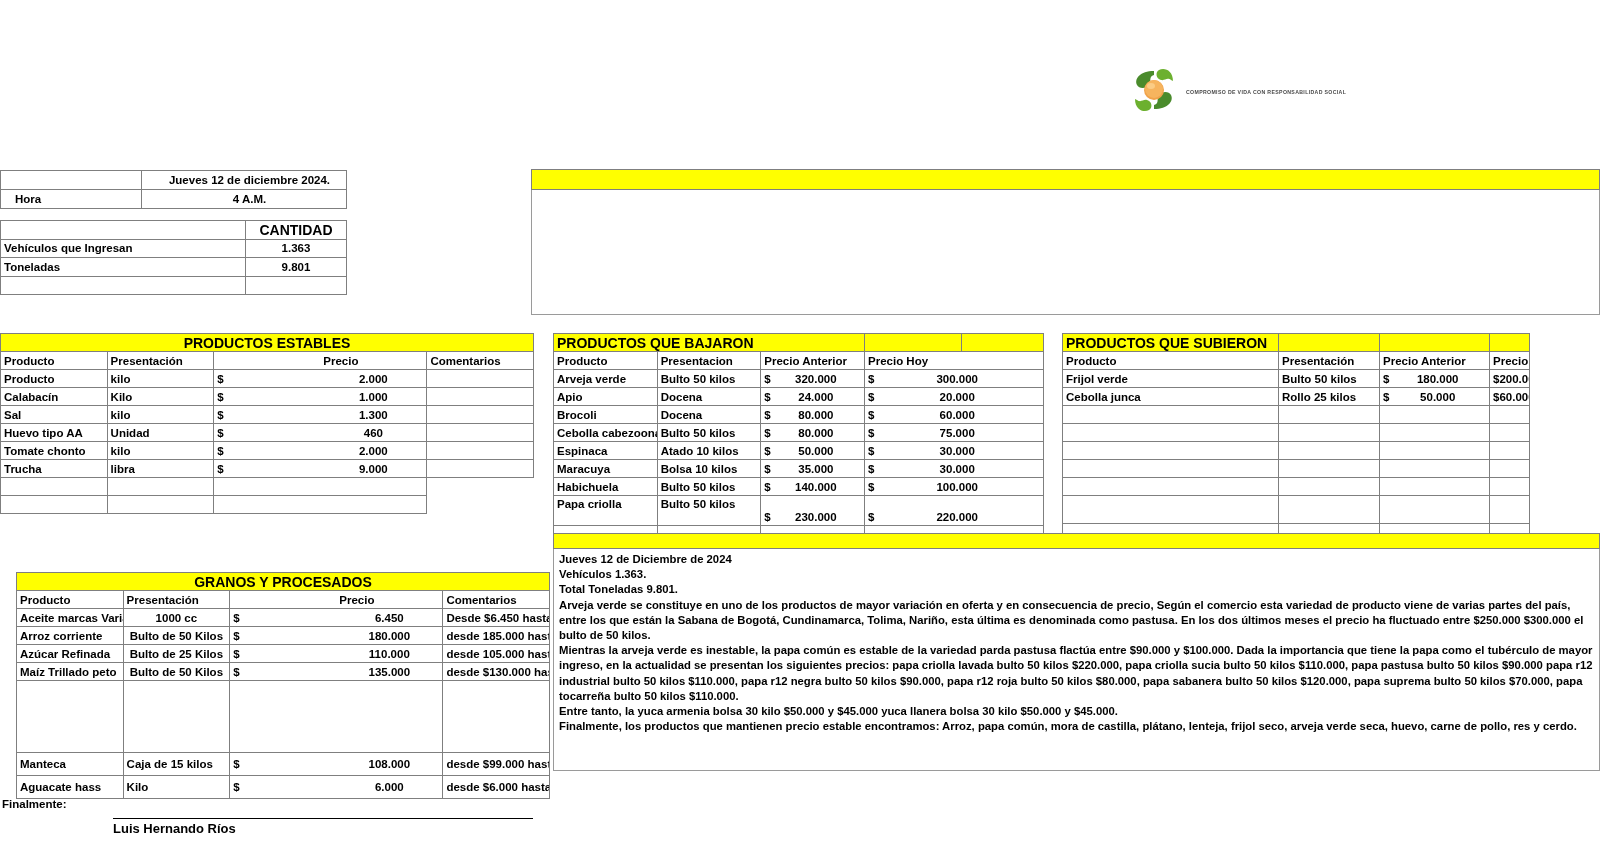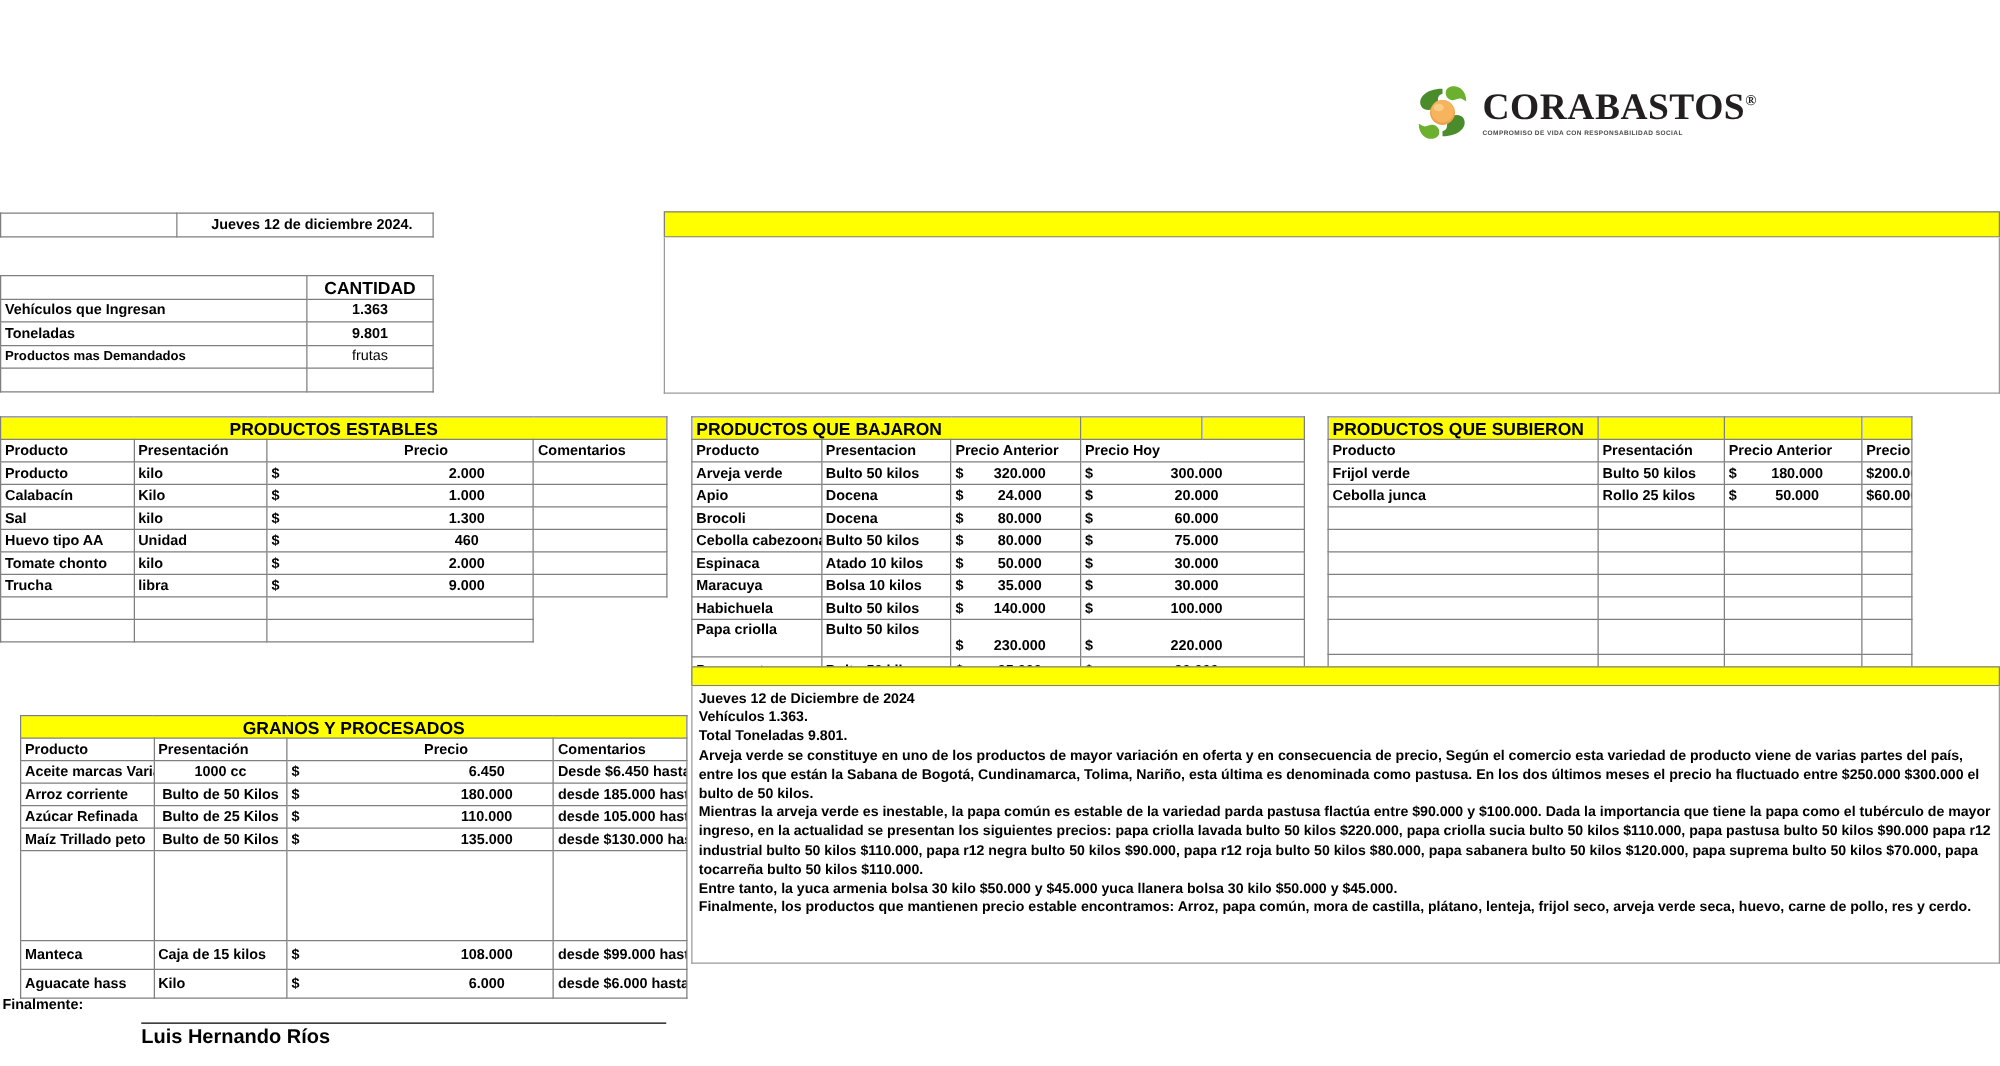--- a/index.html
+++ b/index.html
@@ -94,72 +94,71 @@
   }
   #note-box p {
     margin: 0; font-size: 11.3px; font-weight: bold;
     line-height: 15.2px; color: #000; text-align: left;
   }
 
   
   #responsable-label { left: 2px; top: 798px; font-size: 11.5px; font-weight: bold; }
   #sig-line { left: 113px; top: 818px; width: 420px; height: 0;
     border-top: 1.6px solid #000; }
-  #sig-name { left: 113px; top: 821px; font-size: 16px; font-weight: bold; }
+  #sig-name { left: 113px; top: 821px; font-size: 13px; font-weight: bold; }
 </style>
 </head>
 <body>
 
 <div class="abs" id="logo-block">
   <div id="logo-mark">
     <svg width="52" height="52" viewBox="0 0 52 52" aria-hidden="true">
       <path d="M26 7 C12 7 6 15 9 21 C11 25 18 25 21 21 C24 17 20 13 26 11 Z" fill="#4a8b2c"></path>
       <path d="M45 17 C45 6 36 3 31 6 C27 8 28 15 33 16 C37 17 39 13 43 16 Z" fill="#6cb02f"></path>
       <path d="M26 45 C40 45 46 37 43 31 C41 27 34 27 31 31 C28 35 32 39 26 41 Z" fill="#4a8b2c"></path>
       <path d="M7 35 C7 46 16 49 21 46 C25 44 24 37 19 36 C15 35 13 39 9 36 Z" fill="#6cb02f"></path>
       <circle cx="26" cy="26" r="10" fill="#f0a24a"></circle>
       <circle cx="26" cy="25" r="9" fill="#f6b45e"></circle>
       <ellipse cx="23" cy="22" rx="4" ry="3" fill="#fbd08c" opacity="0.85"></ellipse>
     </svg>
   </div>
   <div id="logo-text-wrap">
-    <div id="logo-wordmark"><span>CORABASTOS</span><span id="logo-reg">®</span></div>
     <div id="logo-tagline">COMPROMISO DE VIDA CON RESPONSABILIDAD SOCIAL</div>
   </div>
 </div>
 
 <div class="abs" id="date-table">
   <table class="sheet">
     <tbody>
       <tr>
         <td class="lft" style="width:123px"></td>
         <td class="ctr">Jueves 12 de diciembre 2024.</td>
       </tr>
+      <tr>
+        <td class="lft">Hora</td>
+        <td class="ctr">4  A.M.</td>
+      </tr>
     </tbody>
   </table>
 </div>
 
 <div class="abs" id="qty-table">
   <table class="sheet">
     <tbody>
       <tr>
         <td class="lft" style="width:238px"></td>
         <td class="cantidad-hdr">CANTIDAD</td>
       </tr>
       <tr>
         <td class="lft">Vehículos que Ingresan</td>
         <td class="ctr">1.363</td>
       </tr>
       <tr>
         <td class="lft">Toneladas</td>
         <td class="ctr">9.801</td>
-      </tr>
-      <tr>
-        <td class="lft" style="font-size:10.5px">Productos mas Demandados</td>
-        <td class="ctr" style="font-weight:normal">frutas</td>
       </tr>
       <tr>
         <td class="lft"></td>
         <td class="ctr"></td>
       </tr>
     </tbody>
   </table>
 </div>
 
 <div class="abs" id="top-banner"></div>

